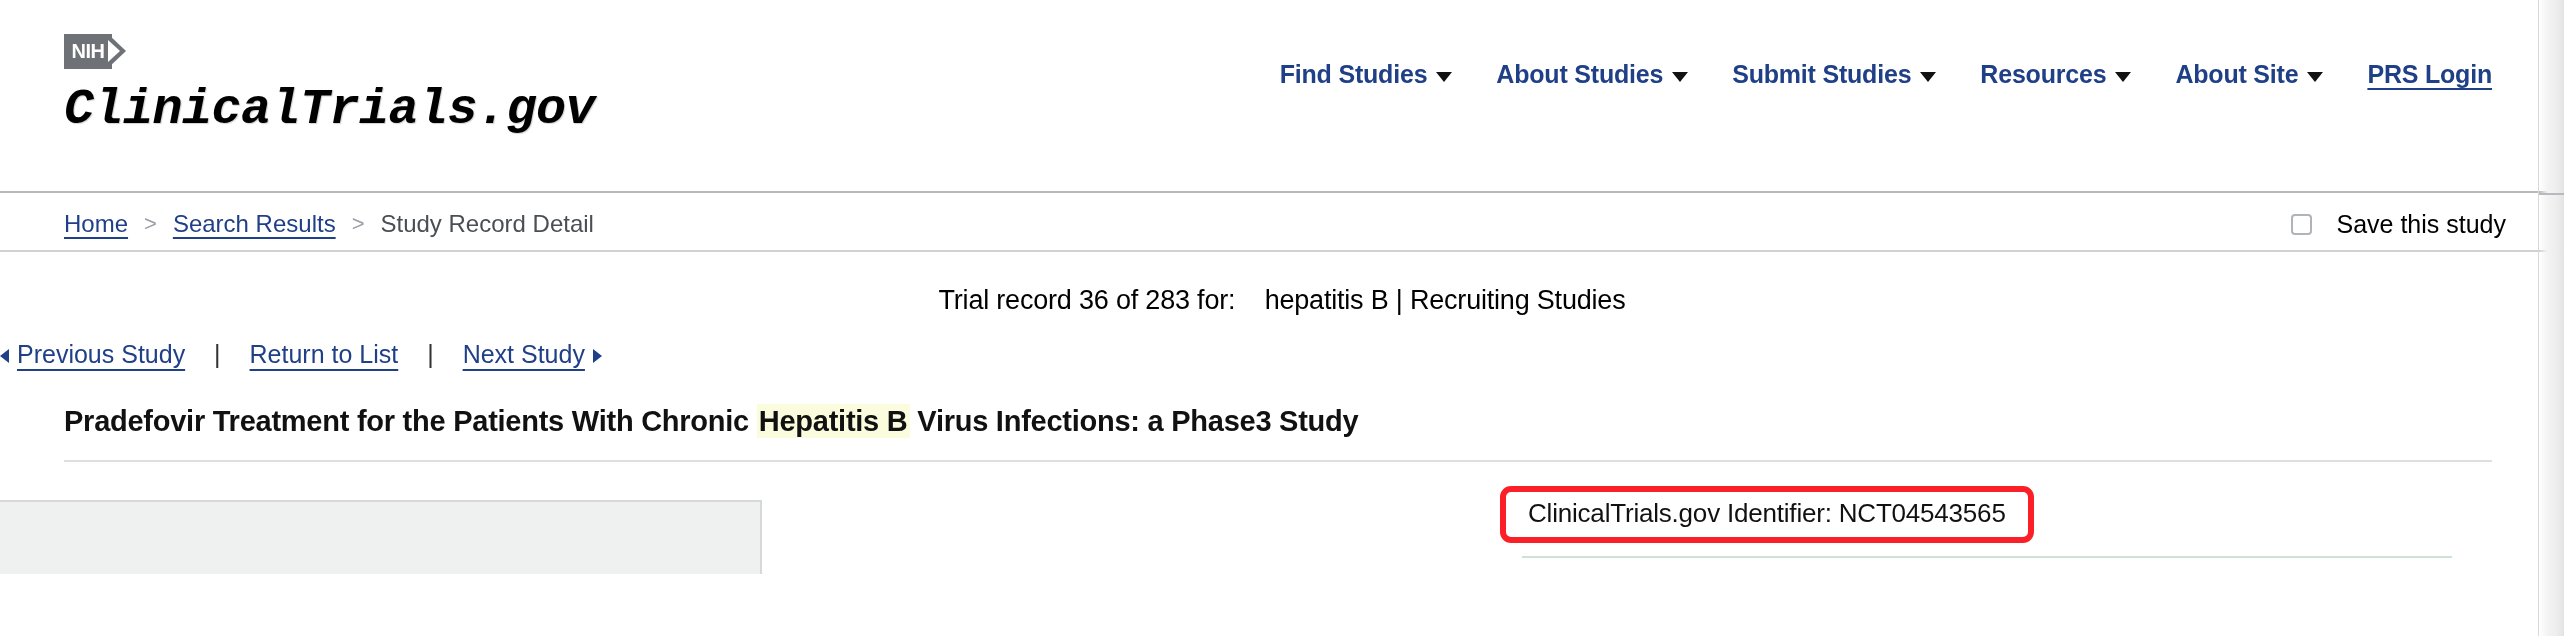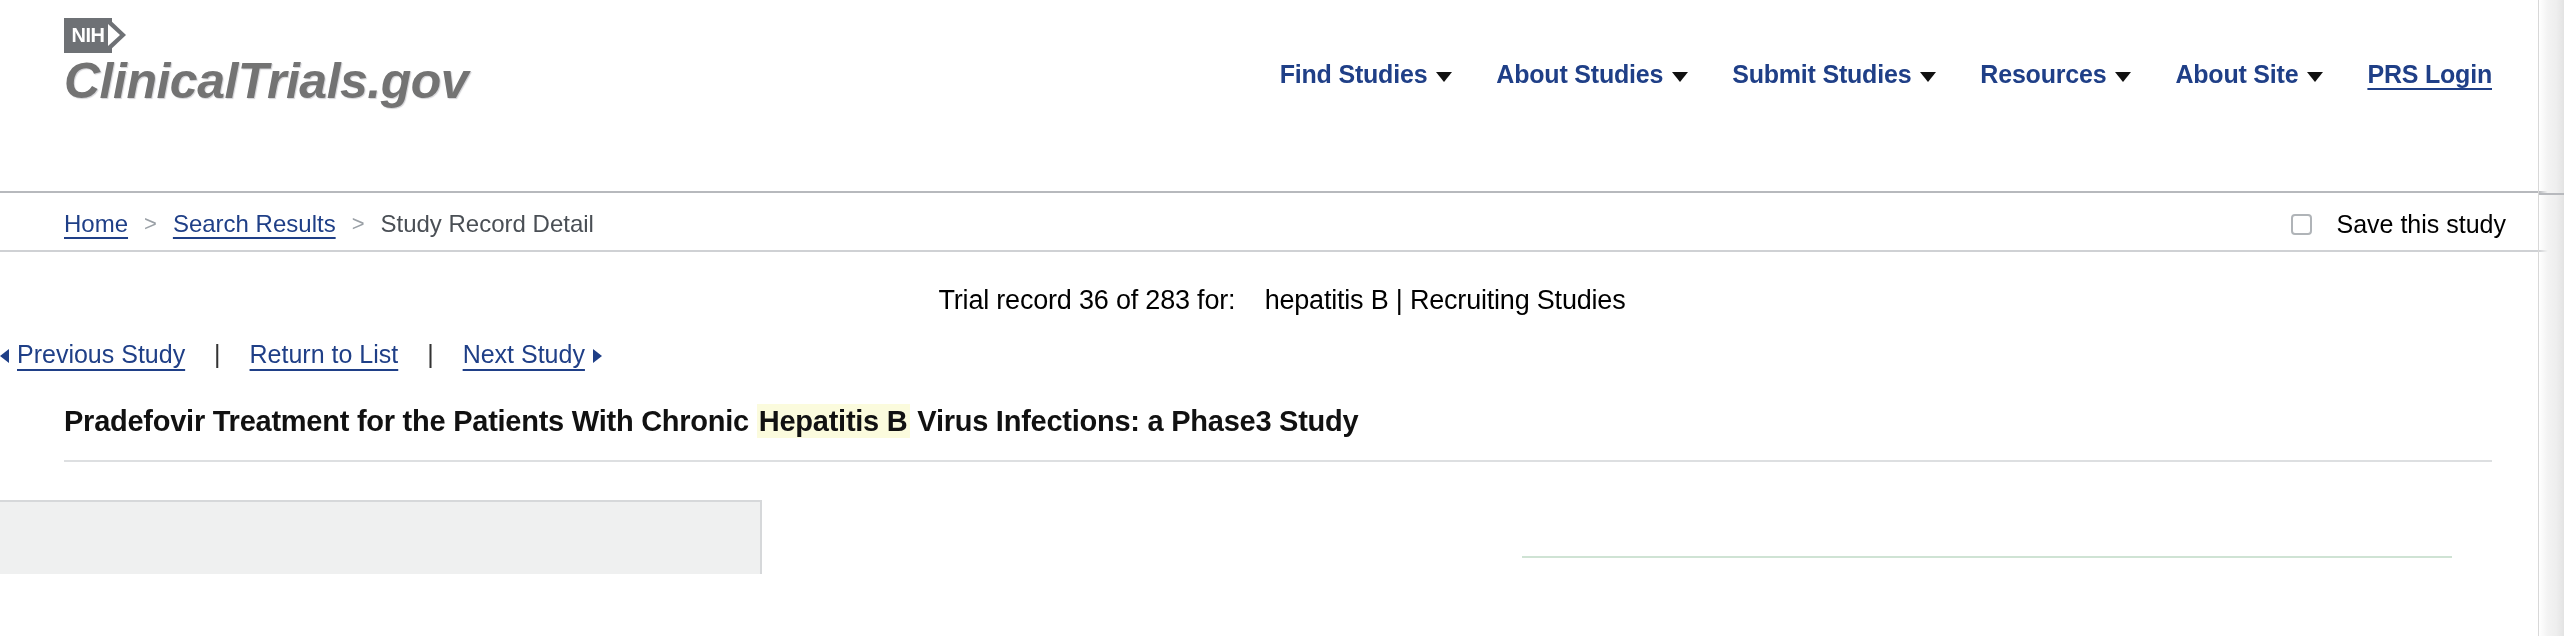--- a/index.html
+++ b/index.html
@@ -43,21 +43,21 @@
   .site-header {
     position: relative;
     height: 193px;
     border-bottom: 2px solid #b7b9bd;
     background: #ffffff;
   }
 
   .brand-block {
     position: absolute;
     left: 64px;
-    top: 17px;
+    top: 33px;
   }
 
   .nlm-line {
     display: flex;
     align-items: center;
     gap: 16px;
     height: 36px;
   }
 
   .nih-logo {
@@ -102,26 +102,26 @@
   .nlm-text {
     font-family: "Liberation Sans", sans-serif;
     font-size: 26px;
     font-weight: 600;
     color: #4b5362;
     letter-spacing: -0.3px;
     white-space: nowrap;
   }
 
   .ct-logo {
-    margin-top: 0;
-    font-family: Liberation Sans, sans-serif;
+    margin-top: 12px;
+    font-family: Liberation Mono, monospace;
     font-style: italic;
     font-weight: 700;
     font-size: 50px;
-    color: #737373;
+    color: #000000;
     letter-spacing: -0.5px;
     text-shadow: 1px 1px 1px rgba(150,150,160,0.45);
     white-space: nowrap;
     line-height: 1.15;
   }
 
   
   .main-nav {
     position: absolute;
     right: 72px;
@@ -400,17 +400,22 @@
     <span class="bar">|</span>
     <a><span>Next Study</span><span class="tri-right"></span></a>
   </div>
 
   <h1 class="study-title"><span>Pradefovir Treatment for the Patients With Chronic </span><span class="hl">Hepatitis B</span><span> Virus Infections: a Phase3 Study</span></h1>
 
   <div class="title-rule"></div>
 
   <div class="lower">
     <div class="gray-panel"></div>
+    <div class="identifier-wrap">
+      <div class="identifier-box">
+        <span class="identifier-text">ClinicalTrials.gov Identifier: NCT04543565</span>
+      </div>
+    </div>
     <div class="green-rule"></div>
   </div>
 </div>
 
 <div class="page-scroll-edge"></div>
 
 </body></html>

